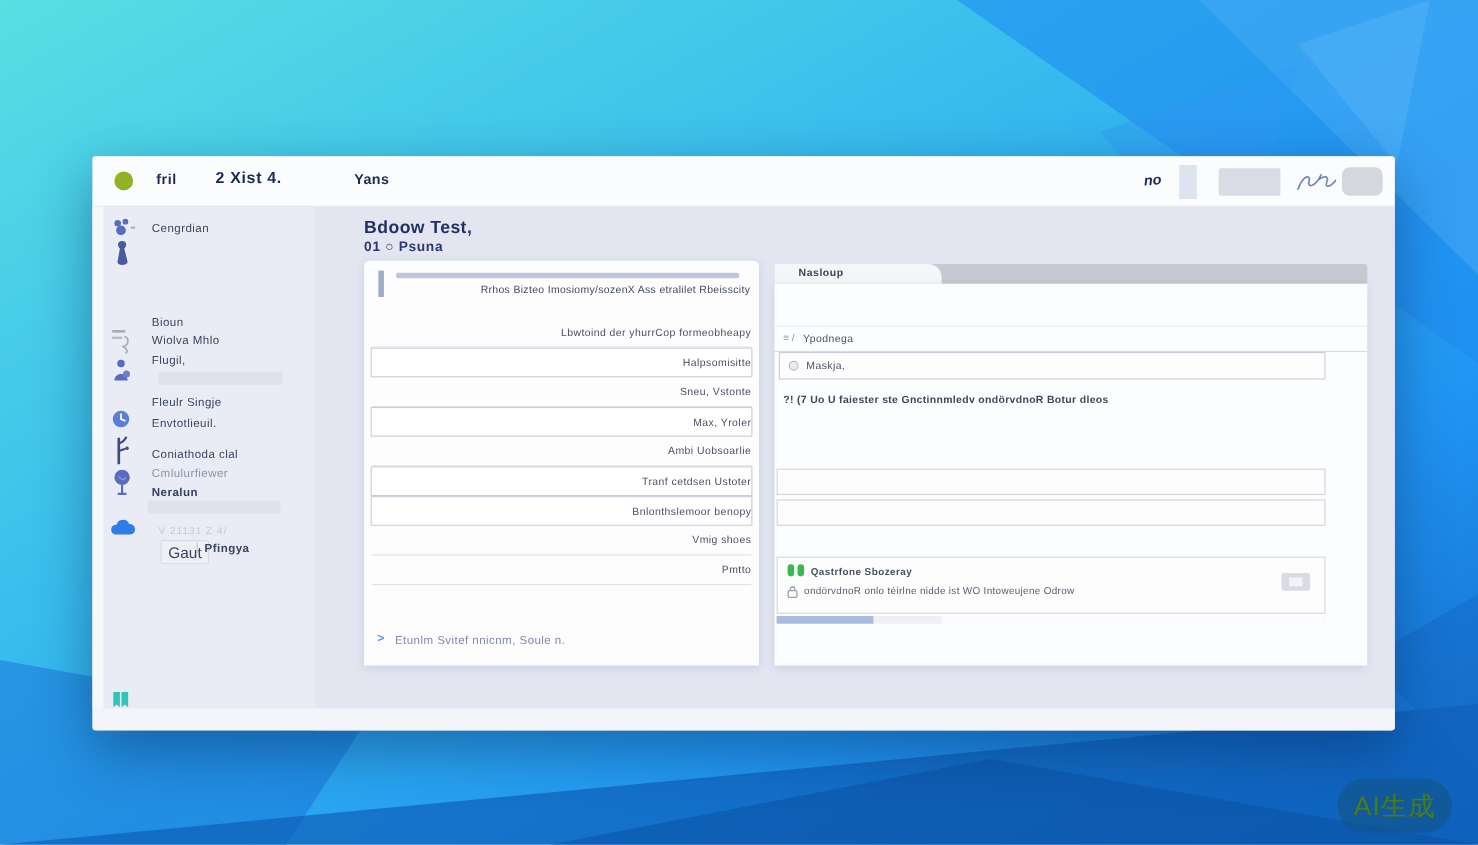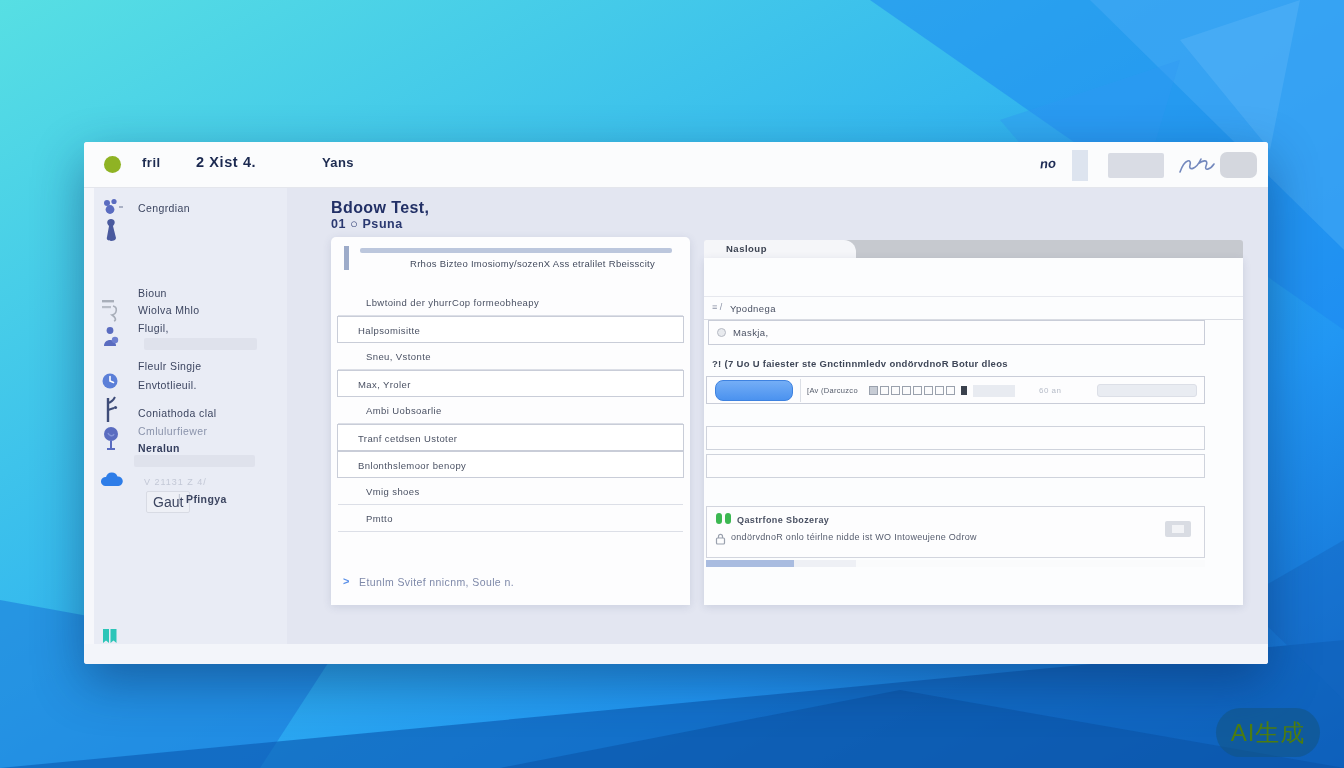--- a/index.html
+++ b/index.html
@@ -2,21 +2,21 @@
 <html><head>
 <meta charset="utf-8">
 <style>
   * { margin:0; padding:0; box-sizing:border-box; }
   html,body { width:1344px; height:768px; overflow:hidden; font-family:"Liberation Sans", sans-serif; }
   #stage { position:relative; width:1344px; height:768px; overflow:hidden; }
   #bg { position:absolute; left:0; top:0; width:1344px; height:768px; }
 
   
   #window { position:absolute; left:84px; top:142px; width:1184px; height:522px;
-    background:#e3e6f1; border-radius:3px; box-shadow:0 18px 50px rgba(8,40,92,.45); overflow:hidden; }
+    background:#e3e6f1; border-radius:3px; box-shadow:0 18px 50px rgba(8,40,92,.45); overflow:hidden;text-align:right; }
 
   
   .topbar { position:absolute; left:0; top:0; width:100%; height:46px; background:#fbfcfd; border-bottom:1px solid #e4e6ec; }
   .app-dot { position:absolute; left:20px; top:14px; width:17px; height:17px; border-radius:50%; background:#8fb324; }
   .brand { position:absolute; left:58px; top:13px; font-size:13px; font-weight:600; color:#1d2b50; letter-spacing:.5px; }
   .win-title { position:absolute; left:112px; top:12px; font-size:14.5px; font-weight:700; color:#1b2950; letter-spacing:.6px; }
   .menu-item { position:absolute; left:238px; top:13px; font-size:13px; font-weight:700; color:#1d2b50; letter-spacing:.4px; }
   .tb-note { position:absolute; left:956px; top:14px; font-size:13px; font-style:italic; font-weight:700; color:#1c2a54; transform:rotate(-4deg); }
   .tb-lightrect { position:absolute; left:988px; top:8px; width:16px; height:31px; background:#dde4ef; }
   .tb-btn1 { position:absolute; left:1024px; top:11px; width:56px; height:25px; background:#d9dce4; border-radius:2px; border:none; }
@@ -262,37 +262,20 @@
         <span class="rp-crumb">Ypodnega</span>
       </div>
 
       <div class="rp-row2">
         <span class="rp-radio"></span>
         <span class="rp-radio-label">Maskja,</span>
       </div>
 
       <div class="rp-instruction">?! (7 Uo U faiester ste Gnctinnmledv ondörvdnoR Botur dleos</div>
 
-      <div class="rp-controls">
-        <button class="blue-btn"></button>
-        <span class="ctrl-divider"></span>
-        <span class="ctrl-label">[Av (Darcuzco</span>
-        <span class="mini-box fill" style="left:162px"></span>
-        <span class="mini-box" style="left:173px"></span>
-        <span class="mini-box" style="left:184px"></span>
-        <span class="mini-box" style="left:195px"></span>
-        <span class="mini-box" style="left:206px"></span>
-        <span class="mini-box" style="left:217px"></span>
-        <span class="mini-box" style="left:228px"></span>
-        <span class="mini-box" style="left:239px"></span>
-        <span class="ctrl-glyph"></span>
-        <span class="ctrl-lightbox"></span>
-        <span class="ctrl-hint">60 an</span>
-        <span class="ctrl-input"></span>
-      </div>
 
       <div class="rp-empty-a"></div>
       <div class="rp-empty-b"></div>
 
       <div class="rp-status">
         <span class="gdot" style="left:9px"></span>
         <span class="gdot" style="left:18px"></span>
         <span class="st-title">Qastrfone Sbozeray</span>
         <span style="position:absolute; left:8px; top:24px">
           <svg width="11" height="12" viewBox="0 0 11 12">

